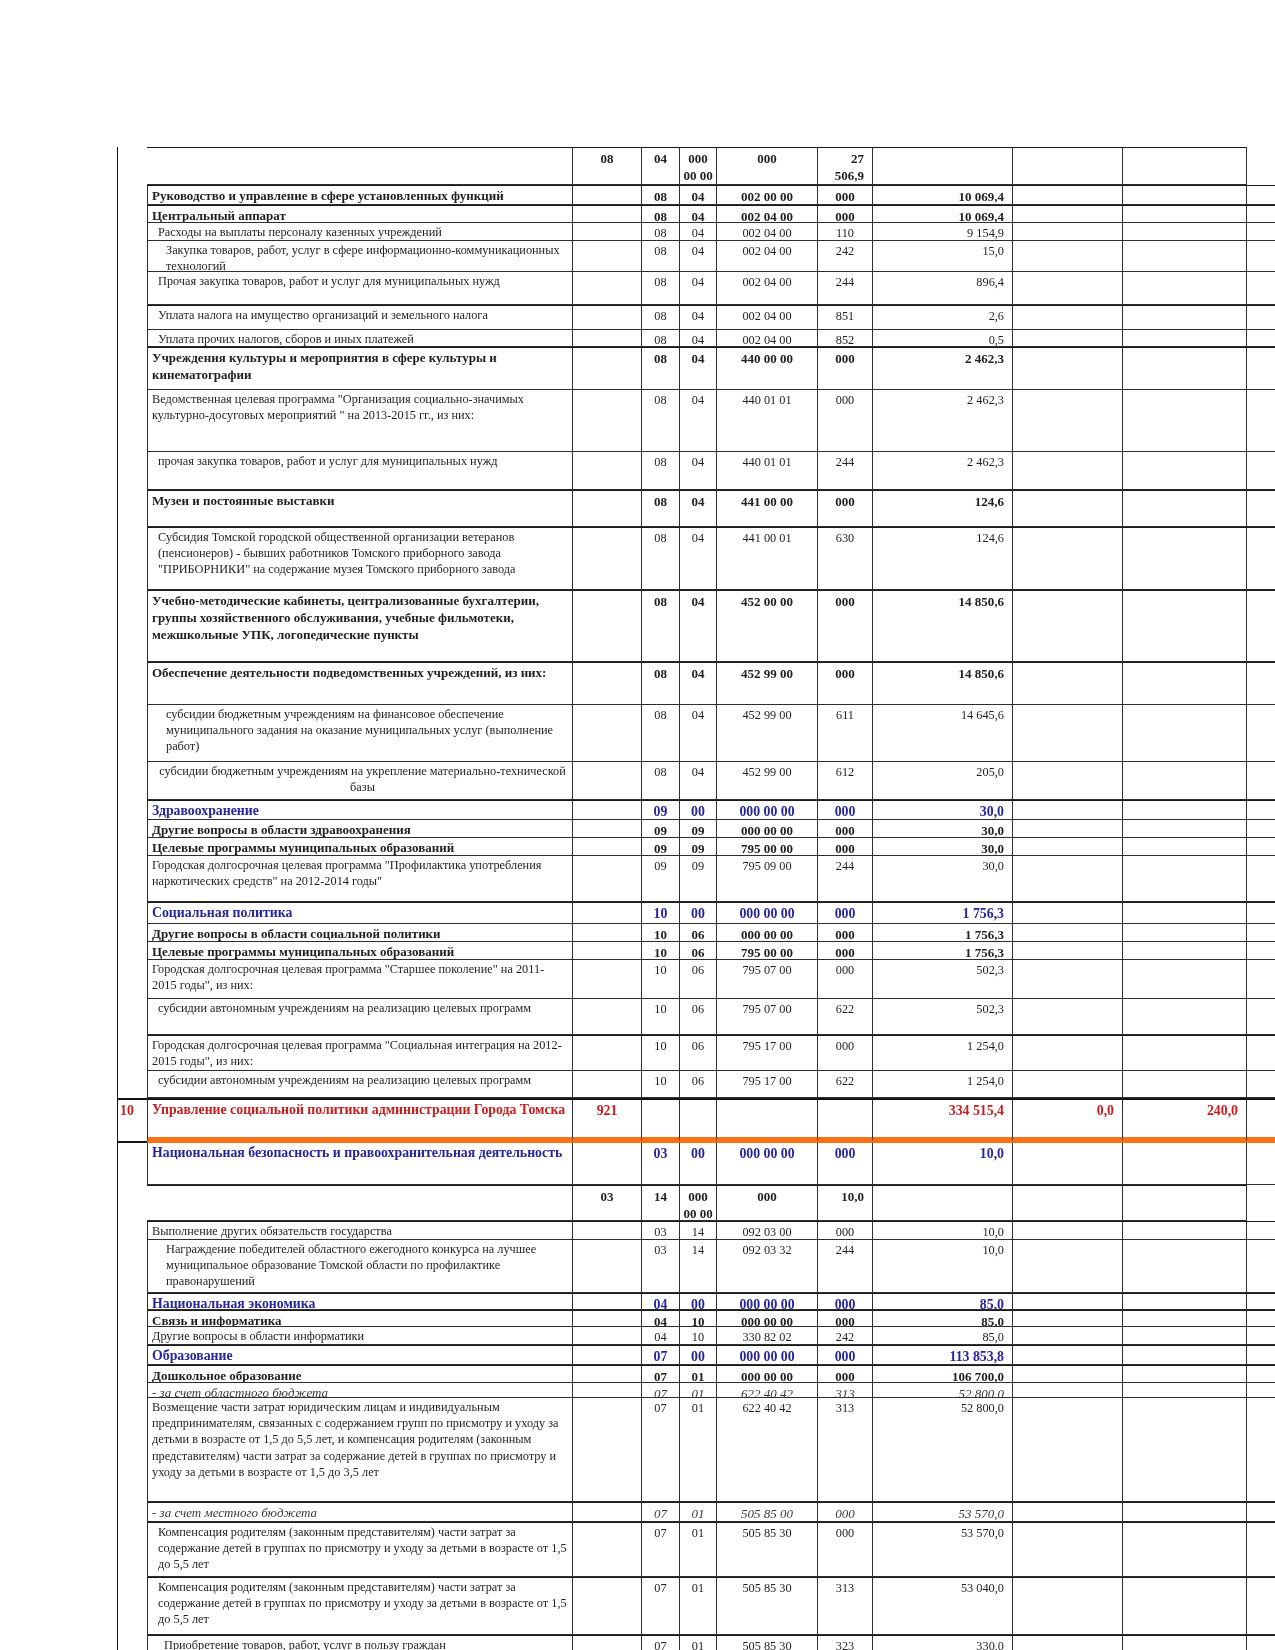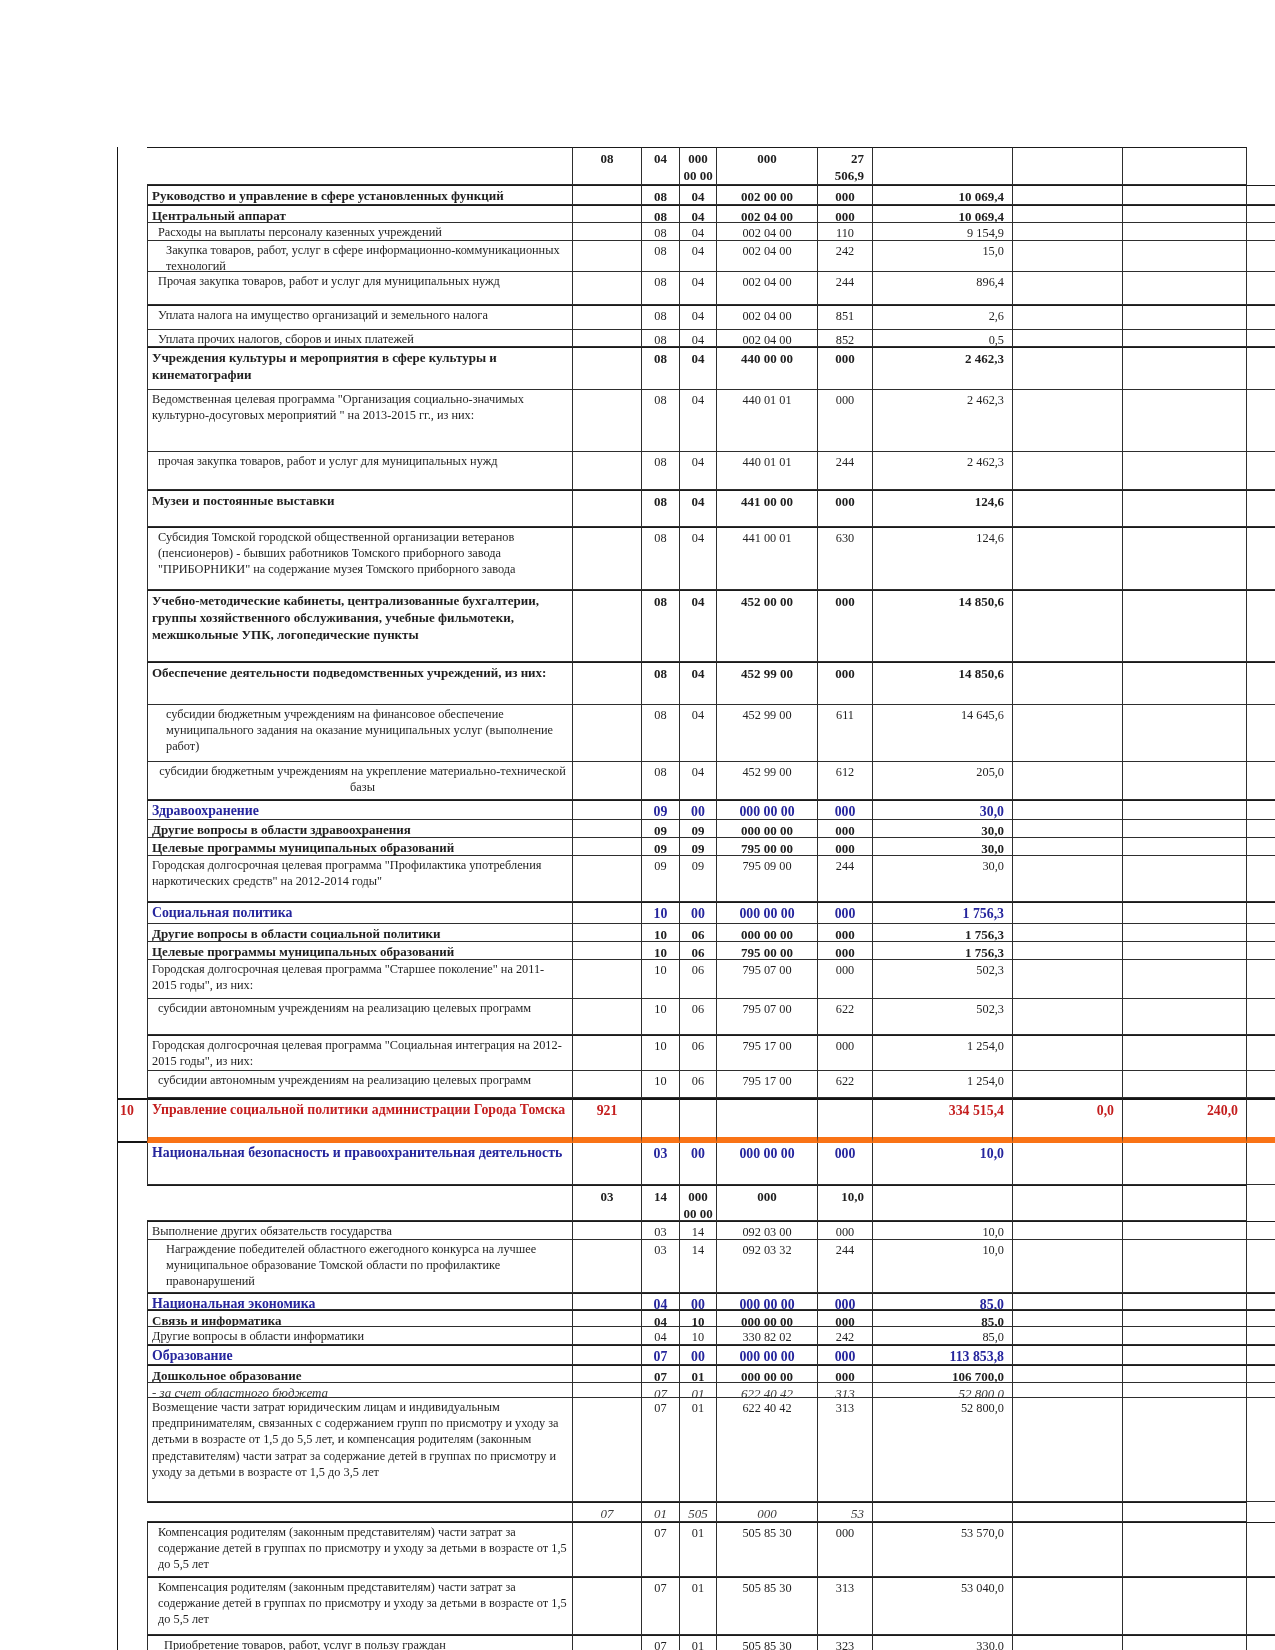--- a/index.html
+++ b/index.html
@@ -567,20 +567,21 @@
       <div class="cell c">01</div>
       <div class="cell c">622 40 42</div>
       <div class="cell c">313</div>
       <div class="cell a">52 800,0</div>
       <div class="cell a"></div>
       <div class="cell a"></div>
       <div class="cell e"></div>
     </div>
     <div class="row italic thick" style="height: 20px;">
       <div class="cell g"></div>
+      <div class="cell n">- за счет местного бюджета</div>
       <div class="cell c"></div>
       <div class="cell c">07</div>
       <div class="cell c">01</div>
       <div class="cell c">505 85 00</div>
       <div class="cell c">000</div>
       <div class="cell a">53 570,0</div>
       <div class="cell a"></div>
       <div class="cell a"></div>
       <div class="cell e"></div>
     </div>

